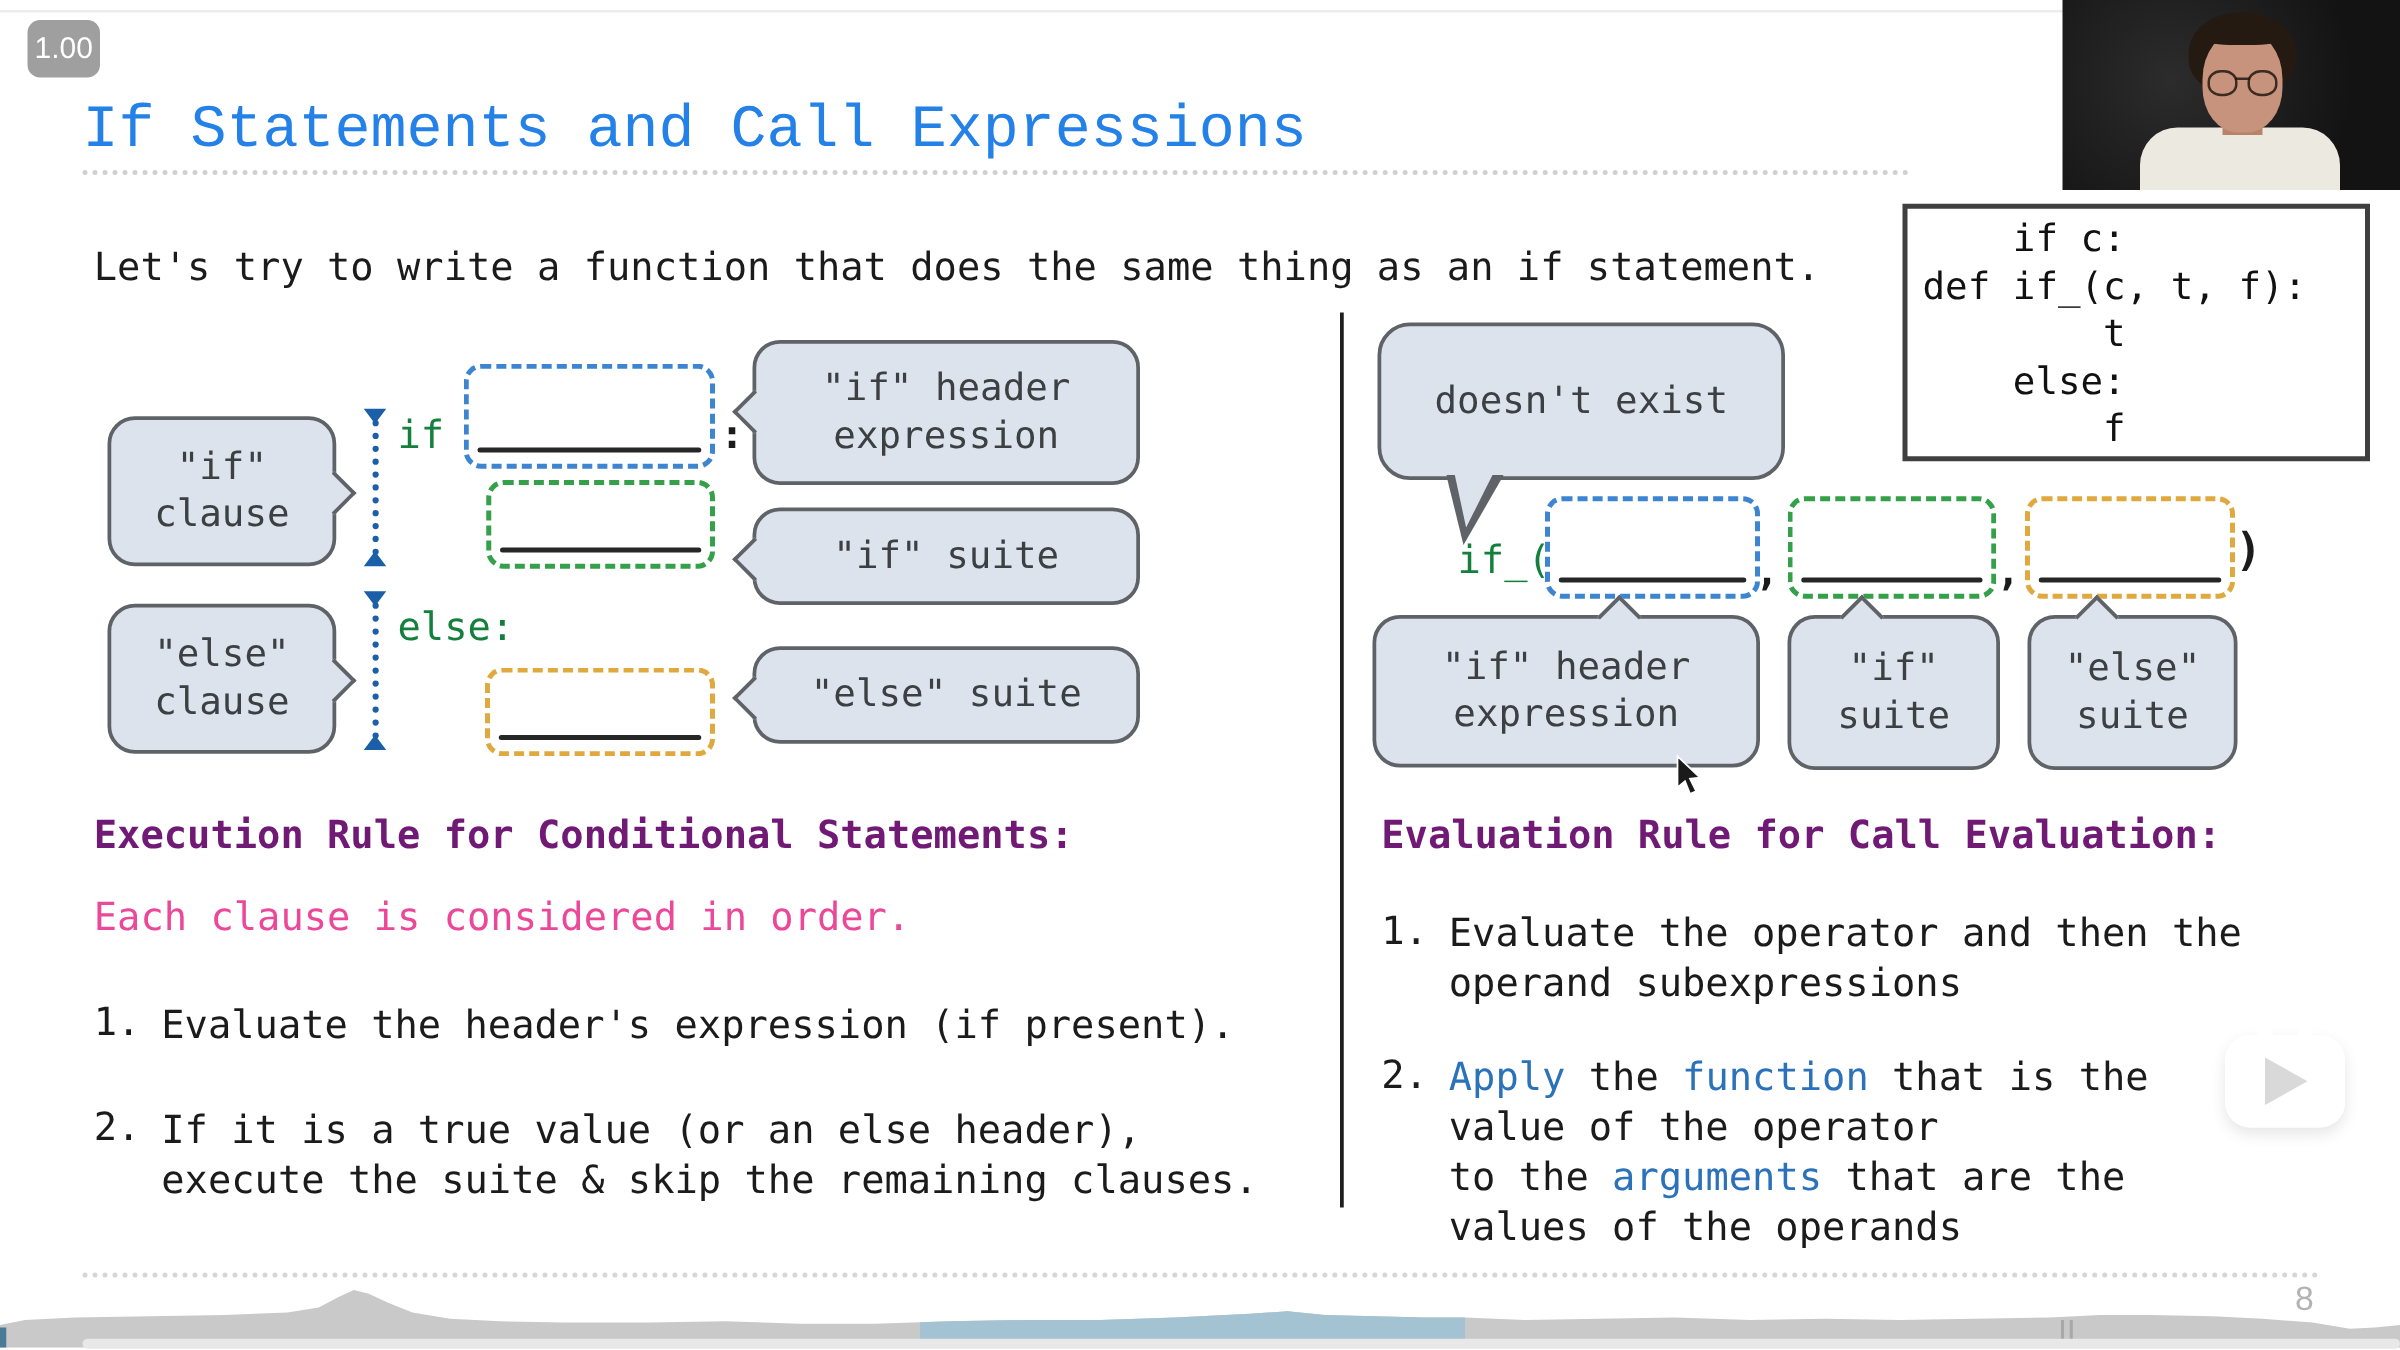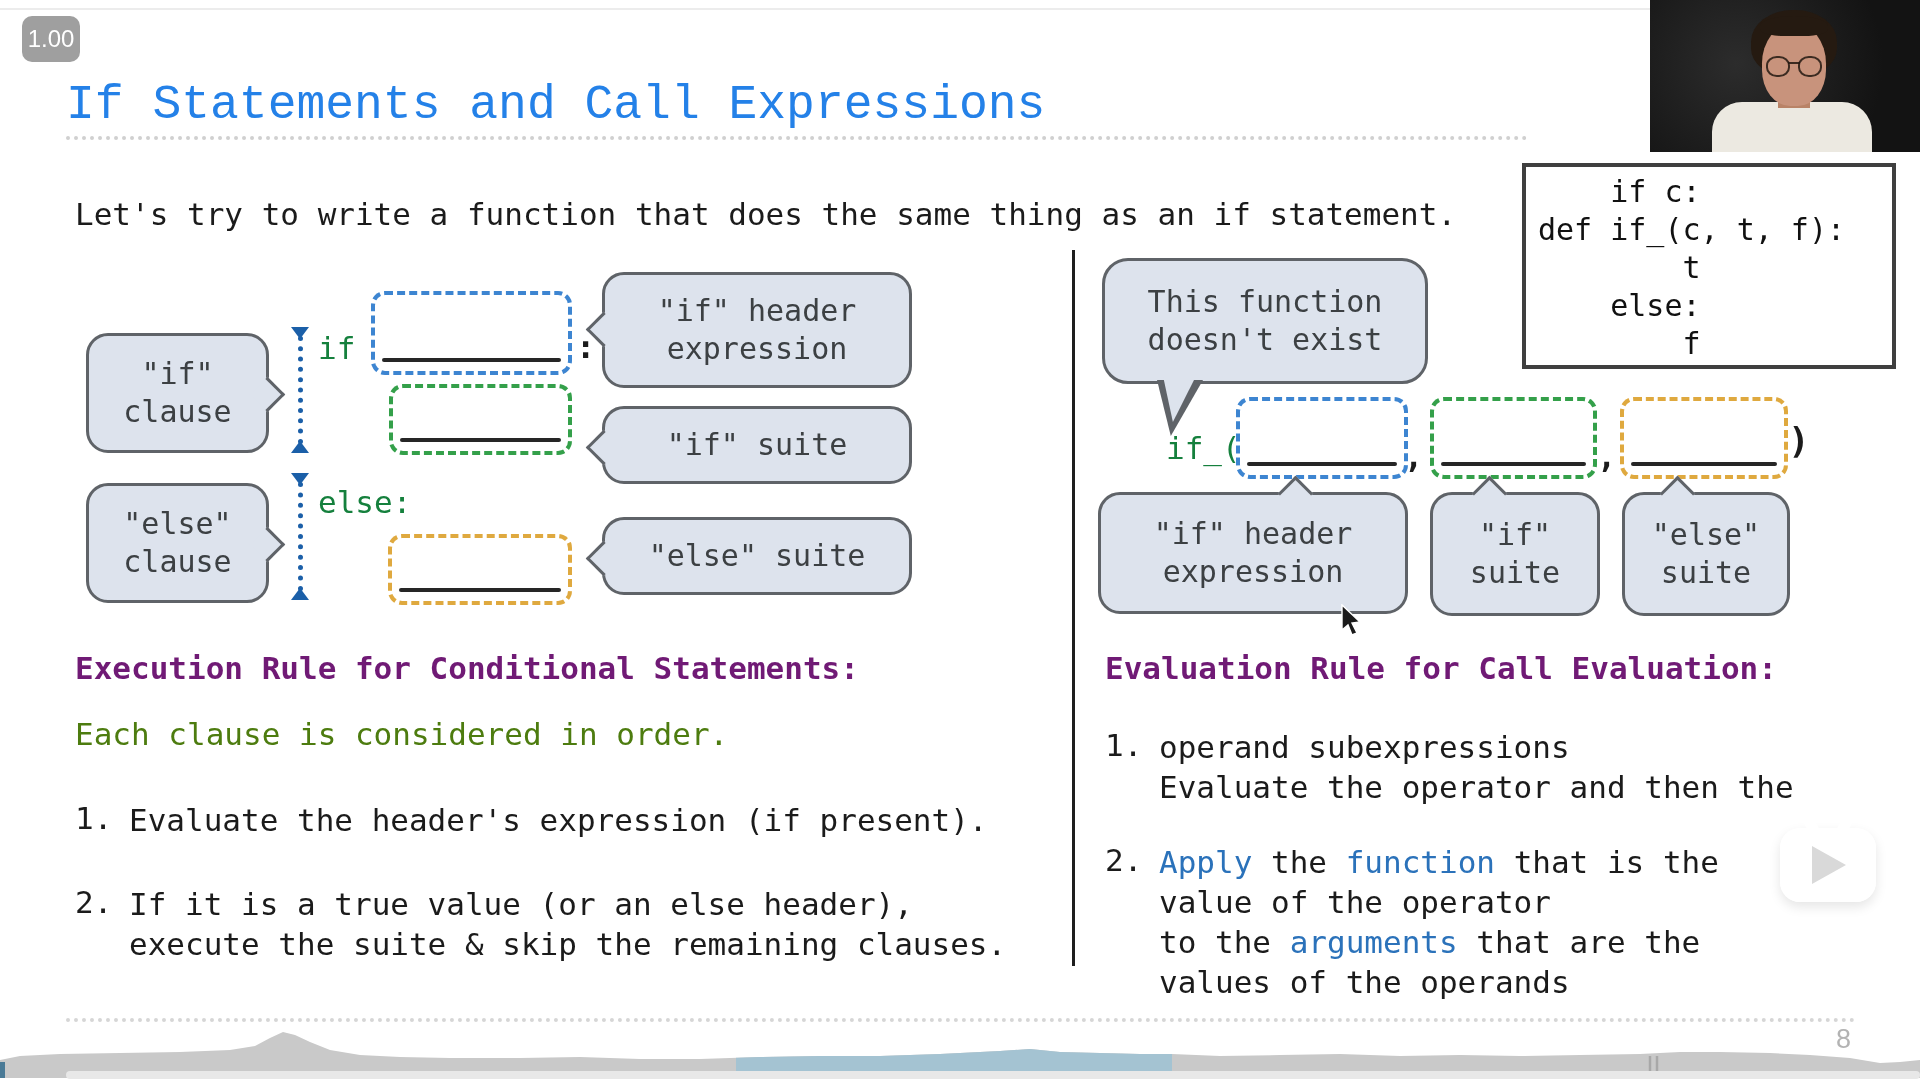--- a/index.html
+++ b/index.html
@@ -80,21 +80,21 @@
   .bracket::after { content:""; position:absolute; bottom:0; left:-7px;
     border-left:9px solid transparent; border-right:9px solid transparent; border-bottom:12px solid #1b5fa8; }
 
   .kw { position:absolute; font-size:31px; color:#15803d; white-space:pre; }
   .punct { position:absolute; font-size:32px; font-weight:bold; color:#1b1b1b; }
 
   .divider { left:1072px; top:250px; width:3px; height:716px; background:#1e1e1e; }
 
   
   .rule-heading { position:absolute; font-size:31px; font-weight:bold; color:#701a75; white-space:nowrap; }
-  .rule-text { position:absolute; font-size:31px; color:#4d7c0f; white-space:nowrap; }
+  .rule-text { position:absolute; font-size:31px; color:#ec4899; white-space:nowrap; }
   .rule-item { position:absolute; display:flex; font-size:31px; color:#1b1b1b; }
   .rule-item .num { width:54px; flex:0 0 54px; }
   .rule-item .lines div { white-space:nowrap; line-height:40px; }
   .blue-word { color:#2b72ba; }
 
   
   .tv-icon { left:1780px; top:828px; width:96px; height:74px; background:rgba(255,255,255,0.93);
     border-radius:20px; box-shadow:0 5px 12px rgba(0,0,0,0.10); }
   .tv-icon::before, .tv-icon::after { content:""; position:absolute; top:-20px; width:11px; height:28px;
     background:rgba(255,255,255,0.93); border-radius:6px; }
@@ -197,21 +197,20 @@
     <div>"else" suite</div>
   </div>
 
   <div class="abs divider"></div>
 
   <div class="callout" style="left:1102px; top:258px; width:326px; height:126px; border-radius:26px;">
     <div class="spike" style="left:52px; top:119px;">
       <div class="spike-outer"></div>
       <div class="spike-inner"></div>
     </div>
-    <div>This function</div>
     <div>doesn't exist</div>
   </div>
 
   <div class="kw" style="left:1166px; top:430px;">if_(</div>
 
   <div class="blank blank-blue" style="left:1236px; top:397px; width:172px; height:82px;">
     <div class="ul"></div>
   </div>
   <div class="punct" style="left:1404px; top:438px;">,</div>
 
@@ -263,22 +262,22 @@
       <div>If it is a true value (or an else header),</div>
       <div>execute the suite &amp; skip the remaining clauses.</div>
     </div>
   </div>
 
   <div class="rule-heading" style="left:1105px; top:650px;">Evaluation Rule for Call Evaluation:</div>
 
   <div class="rule-item" style="left:1105px; top:727px;">
     <div class="num">1.</div>
     <div class="lines">
+      <div>Evaluate the operator and then the</div>
       <div>operand subexpressions</div>
-      <div>Evaluate the operator and then the</div>
     </div>
   </div>
 
   <div class="rule-item" style="left:1105px; top:842px;">
     <div class="num">2.</div>
     <div class="lines">
       <div><span class="blue-word">Apply</span><span> the </span><span class="blue-word">function</span><span> that is the</span></div>
       <div>value of the operator</div>
       <div><span>to the </span><span class="blue-word">arguments</span><span> that are the</span></div>
       <div>values of the operands</div>

